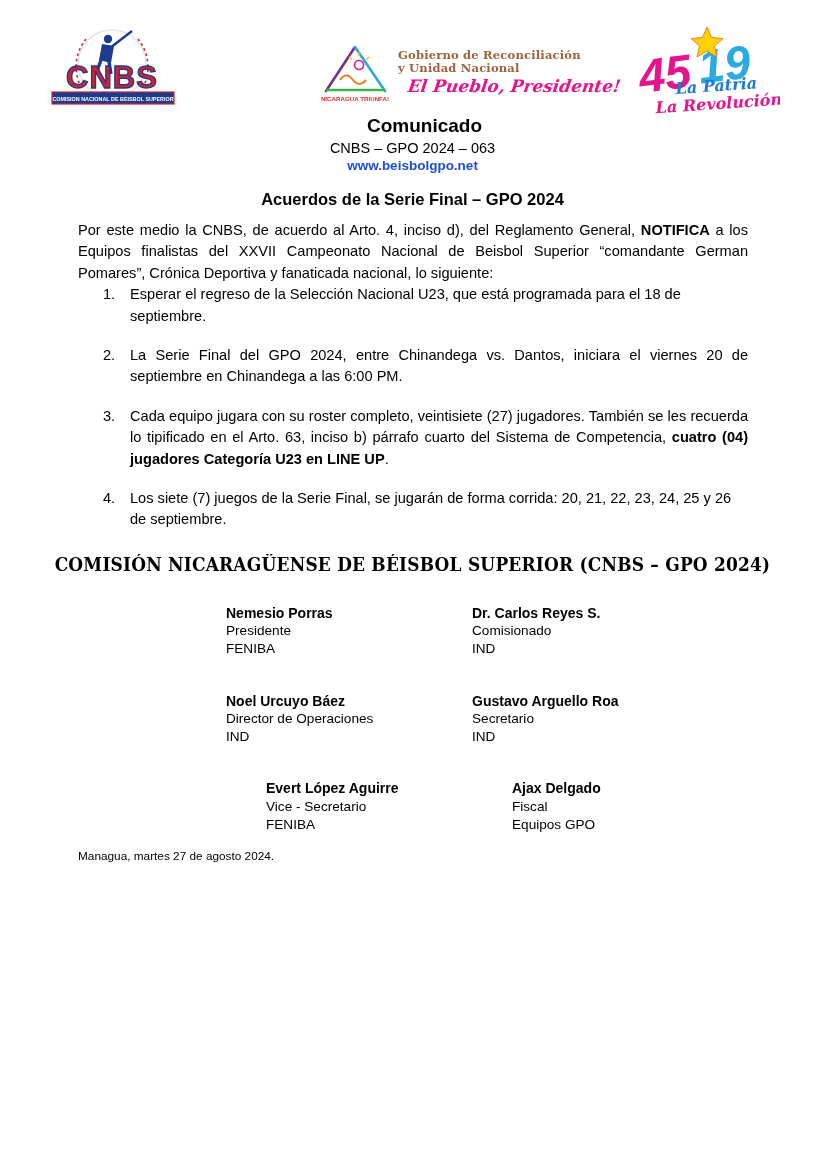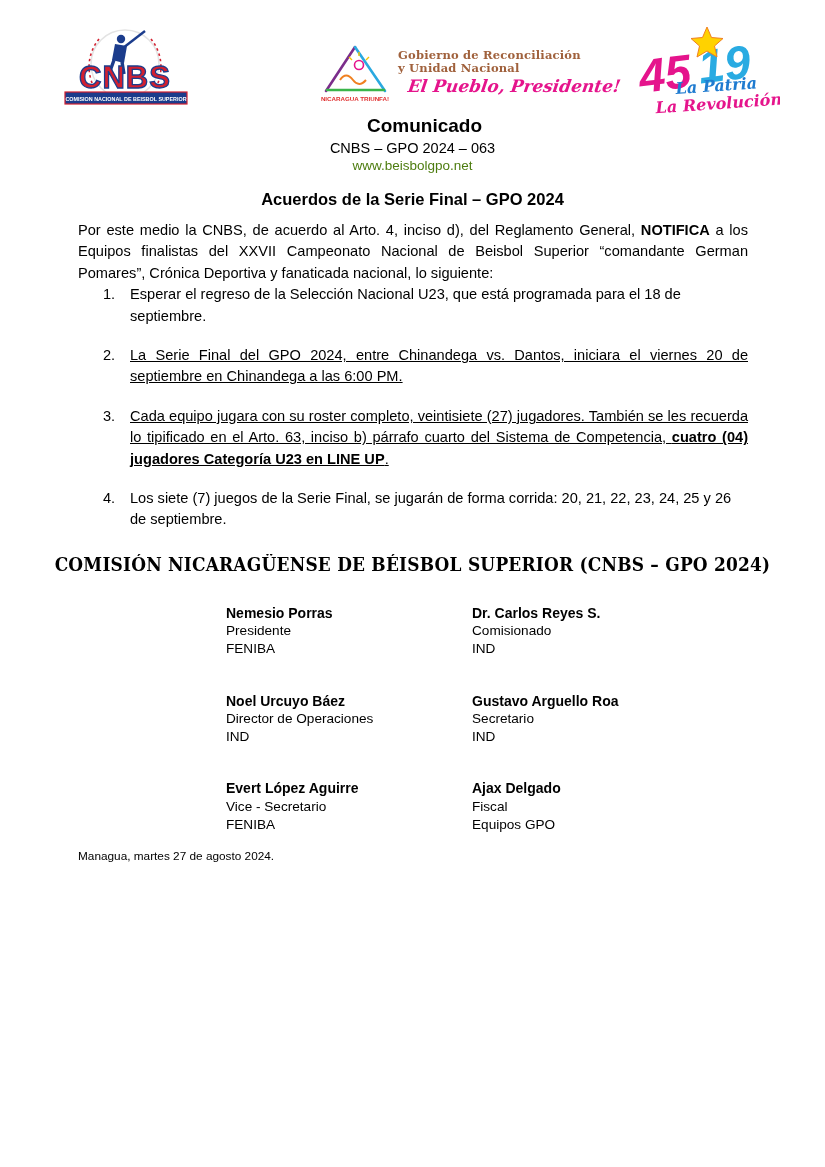--- a/index.html
+++ b/index.html
@@ -9,21 +9,21 @@
     position: relative;
     width: 825px;
     height: 1167px;
     margin: 0 auto;
     background: #ffffff;
     overflow: hidden;
   }
 
   
   .header { position: relative; height: 115px; }
-  .logo-cnbs { position: absolute; left: 61px; top: 27px; width: 130px; height: 88px; }
+  .logo-cnbs { position: absolute; left: 48px; top: 27px; width: 130px; height: 88px; }
   .logo-gov { position: absolute; left: 314px; top: 42px; display: flex; align-items: flex-start; }
   .gov-text { margin-left: 2px; padding-top: 7px; }
   .gov-line {
     font-family: "DejaVu Serif", serif;
     font-weight: bold;
     font-size: 11.5px;
     line-height: 13px;
     color: #a0613c;
     letter-spacing: 0.2px;
   }
@@ -40,54 +40,54 @@
   }
   .logo-4519 { position: absolute; left: 634px; top: 25px; width: 146px; height: 90px; }
 
   
   .title-block { text-align: center; }
   .doc-title { font-size: 19px; font-weight: bold; padding-left: 24px; }
   .doc-code { font-size: 14.5px; margin-top: 3px; }
   .doc-site {
     display: inline-block;
     font-size: 13.5px;
-    font-weight: normal;
-    color: #4d7c0f;
+    font-weight: bold;
+    color: #1d4ed8;
     text-decoration: none;
     margin-top: 1px;
     cursor: pointer;
   }
   .subject { text-align: center; font-size: 16.5px; font-weight: bold; margin-top: 16px; }
 
   
   .content { margin: 11px 77px 0 78px; font-size: 14.6px; line-height: 21.4px; }
   .p-justify { text-align: justify; }
   .p1 { }
   .p2 { margin-bottom: 16px; }
   .list-item { display: flex; margin-left: 25px; margin-bottom: 18px; }
   .list-num { width: 27px; flex: 0 0 27px; }
   .list-text { flex: 1; }
-  .just { text-align: justify; text-decoration: underline; }
+  .just { text-align: justify; }
 
   
   .committee {
     margin-top: 24px;
     text-align: center;
     font-family: "DejaVu Serif", serif;
     font-weight: bold;
     font-size: 17px;
     letter-spacing: 0.2px;
     transform: scaleY(1.04);
     white-space: nowrap;
   }
 
   
   .signatures { margin-left: 226px; margin-top: 30px; }
   .sig-row { display: flex; margin-bottom: 35px; }
-  .sig-row:last-child { margin-bottom: 0; }
+  .sig-row:last-child { margin-bottom: 0; margin-left: 40px; }
   .sig-col-left { width: 246px; flex: 0 0 246px; }
   .sig-name { font-size: 14px; font-weight: bold; line-height: 17.6px; }
   .sig-role, .sig-org { font-size: 13.6px; line-height: 17.6px; }
 
   
   .dateline { margin: 16px 0 0 78px; font-size: 11.8px; }
 </style>
 </head>
 <body>
 

